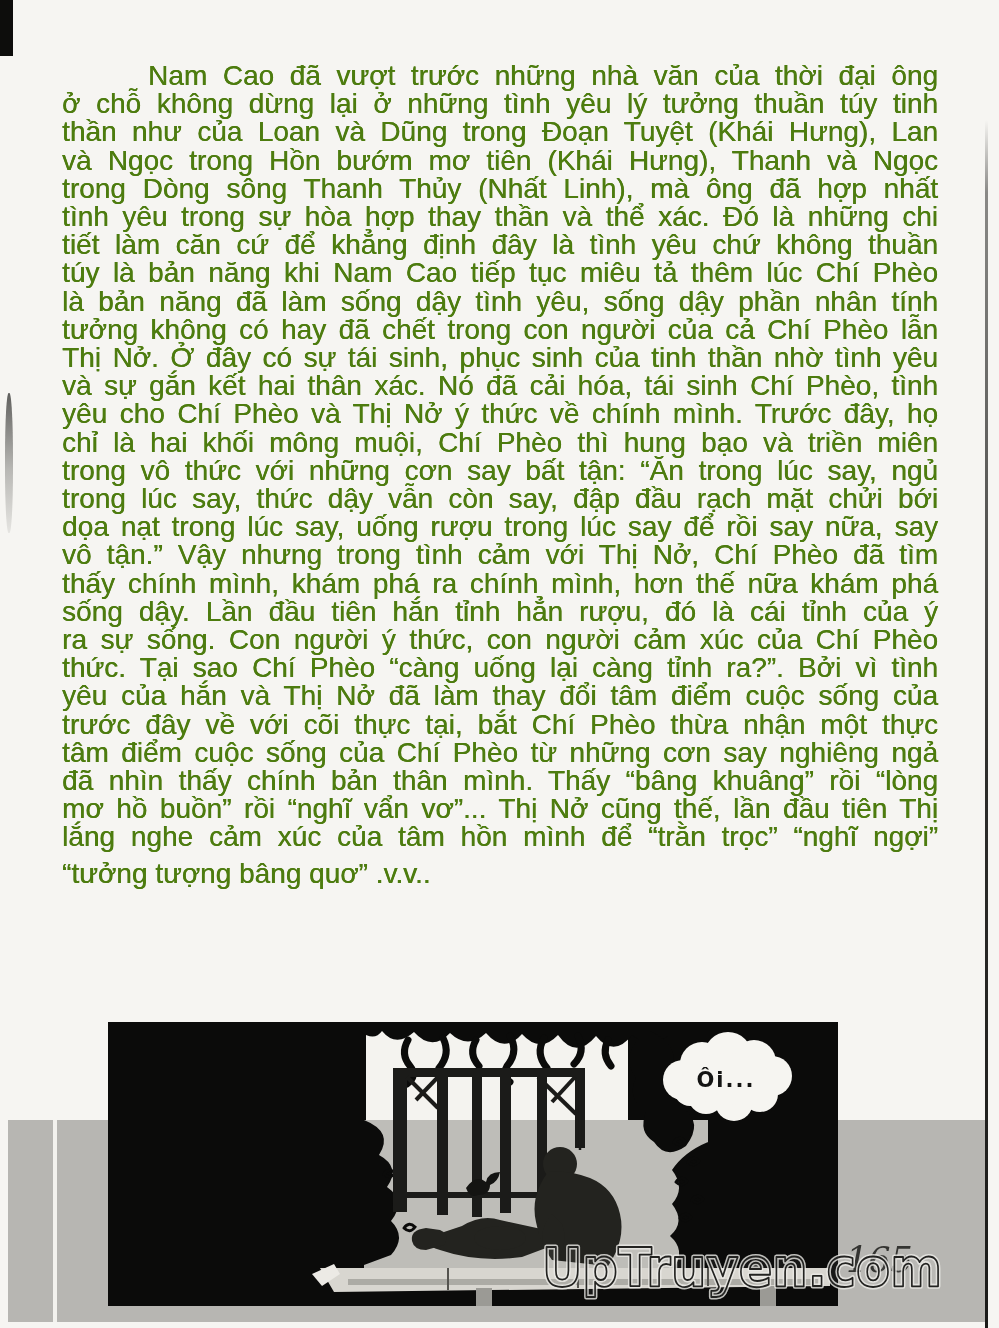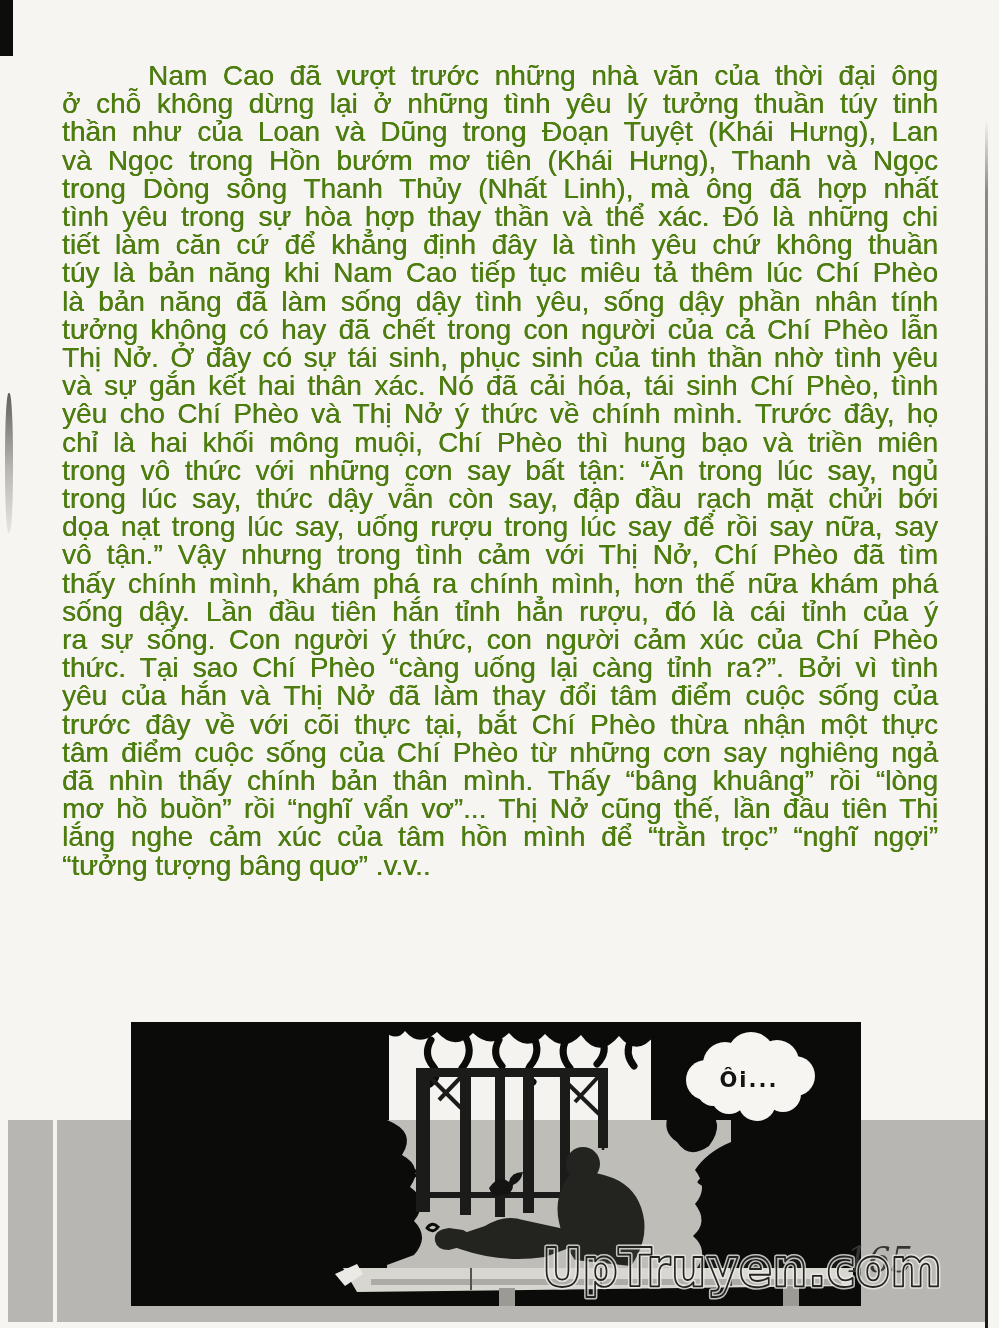--- a/index.html
+++ b/index.html
@@ -15,26 +15,26 @@
   .right-edge-line{position:absolute;left:985px;top:120px;width:3px;height:1208px;
     background:linear-gradient(180deg,rgba(30,30,28,0) 0%,rgba(30,30,28,.5) 6%,#2c2c2a 55%,#1b1b19 100%);}
   
   .text-block{
     position:absolute;left:62px;top:62px;width:876px;
     font-size:28px;line-height:28.2px;color:#4d7c0f;
     text-shadow:0.35px 0 0 currentColor;
   }
   .line{text-align:justify;text-align-last:justify;white-space:normal;}
   .line.indent{padding-left:86px;}
-  .line.last{text-align-last:left;}
+  .line.last{text-align-last:left;margin-top:8px;}
   
   .grey-band{position:absolute;left:8px;top:1120px;width:977px;height:202px;background:#b7b6b2;}
   .band-gap{position:absolute;left:53px;top:1120px;width:4px;height:202px;background:#f3f2ee;}
   
-  .comic-panel{position:absolute;left:108px;top:1022px;width:730px;height:284px;background:#0b0b0a;margin-left:23px;}
+  .comic-panel{position:absolute;left:108px;top:1022px;width:730px;height:284px;background:#0b0b0a;}
   .comic-panel svg{display:block;width:730px;height:284px;}
   
   .page-number{position:absolute;left:846px;top:1240px;width:110px;
     font-family:"DejaVu Serif",serif;font-style:italic;font-size:35px;color:#343431;z-index:4;}
   .watermark{position:absolute;left:532px;top:1226px;width:420px;height:82px;z-index:5;}
   .watermark svg{display:block;width:420px;height:82px;overflow:visible;}
 </style>
 </head>
 <body>
 

